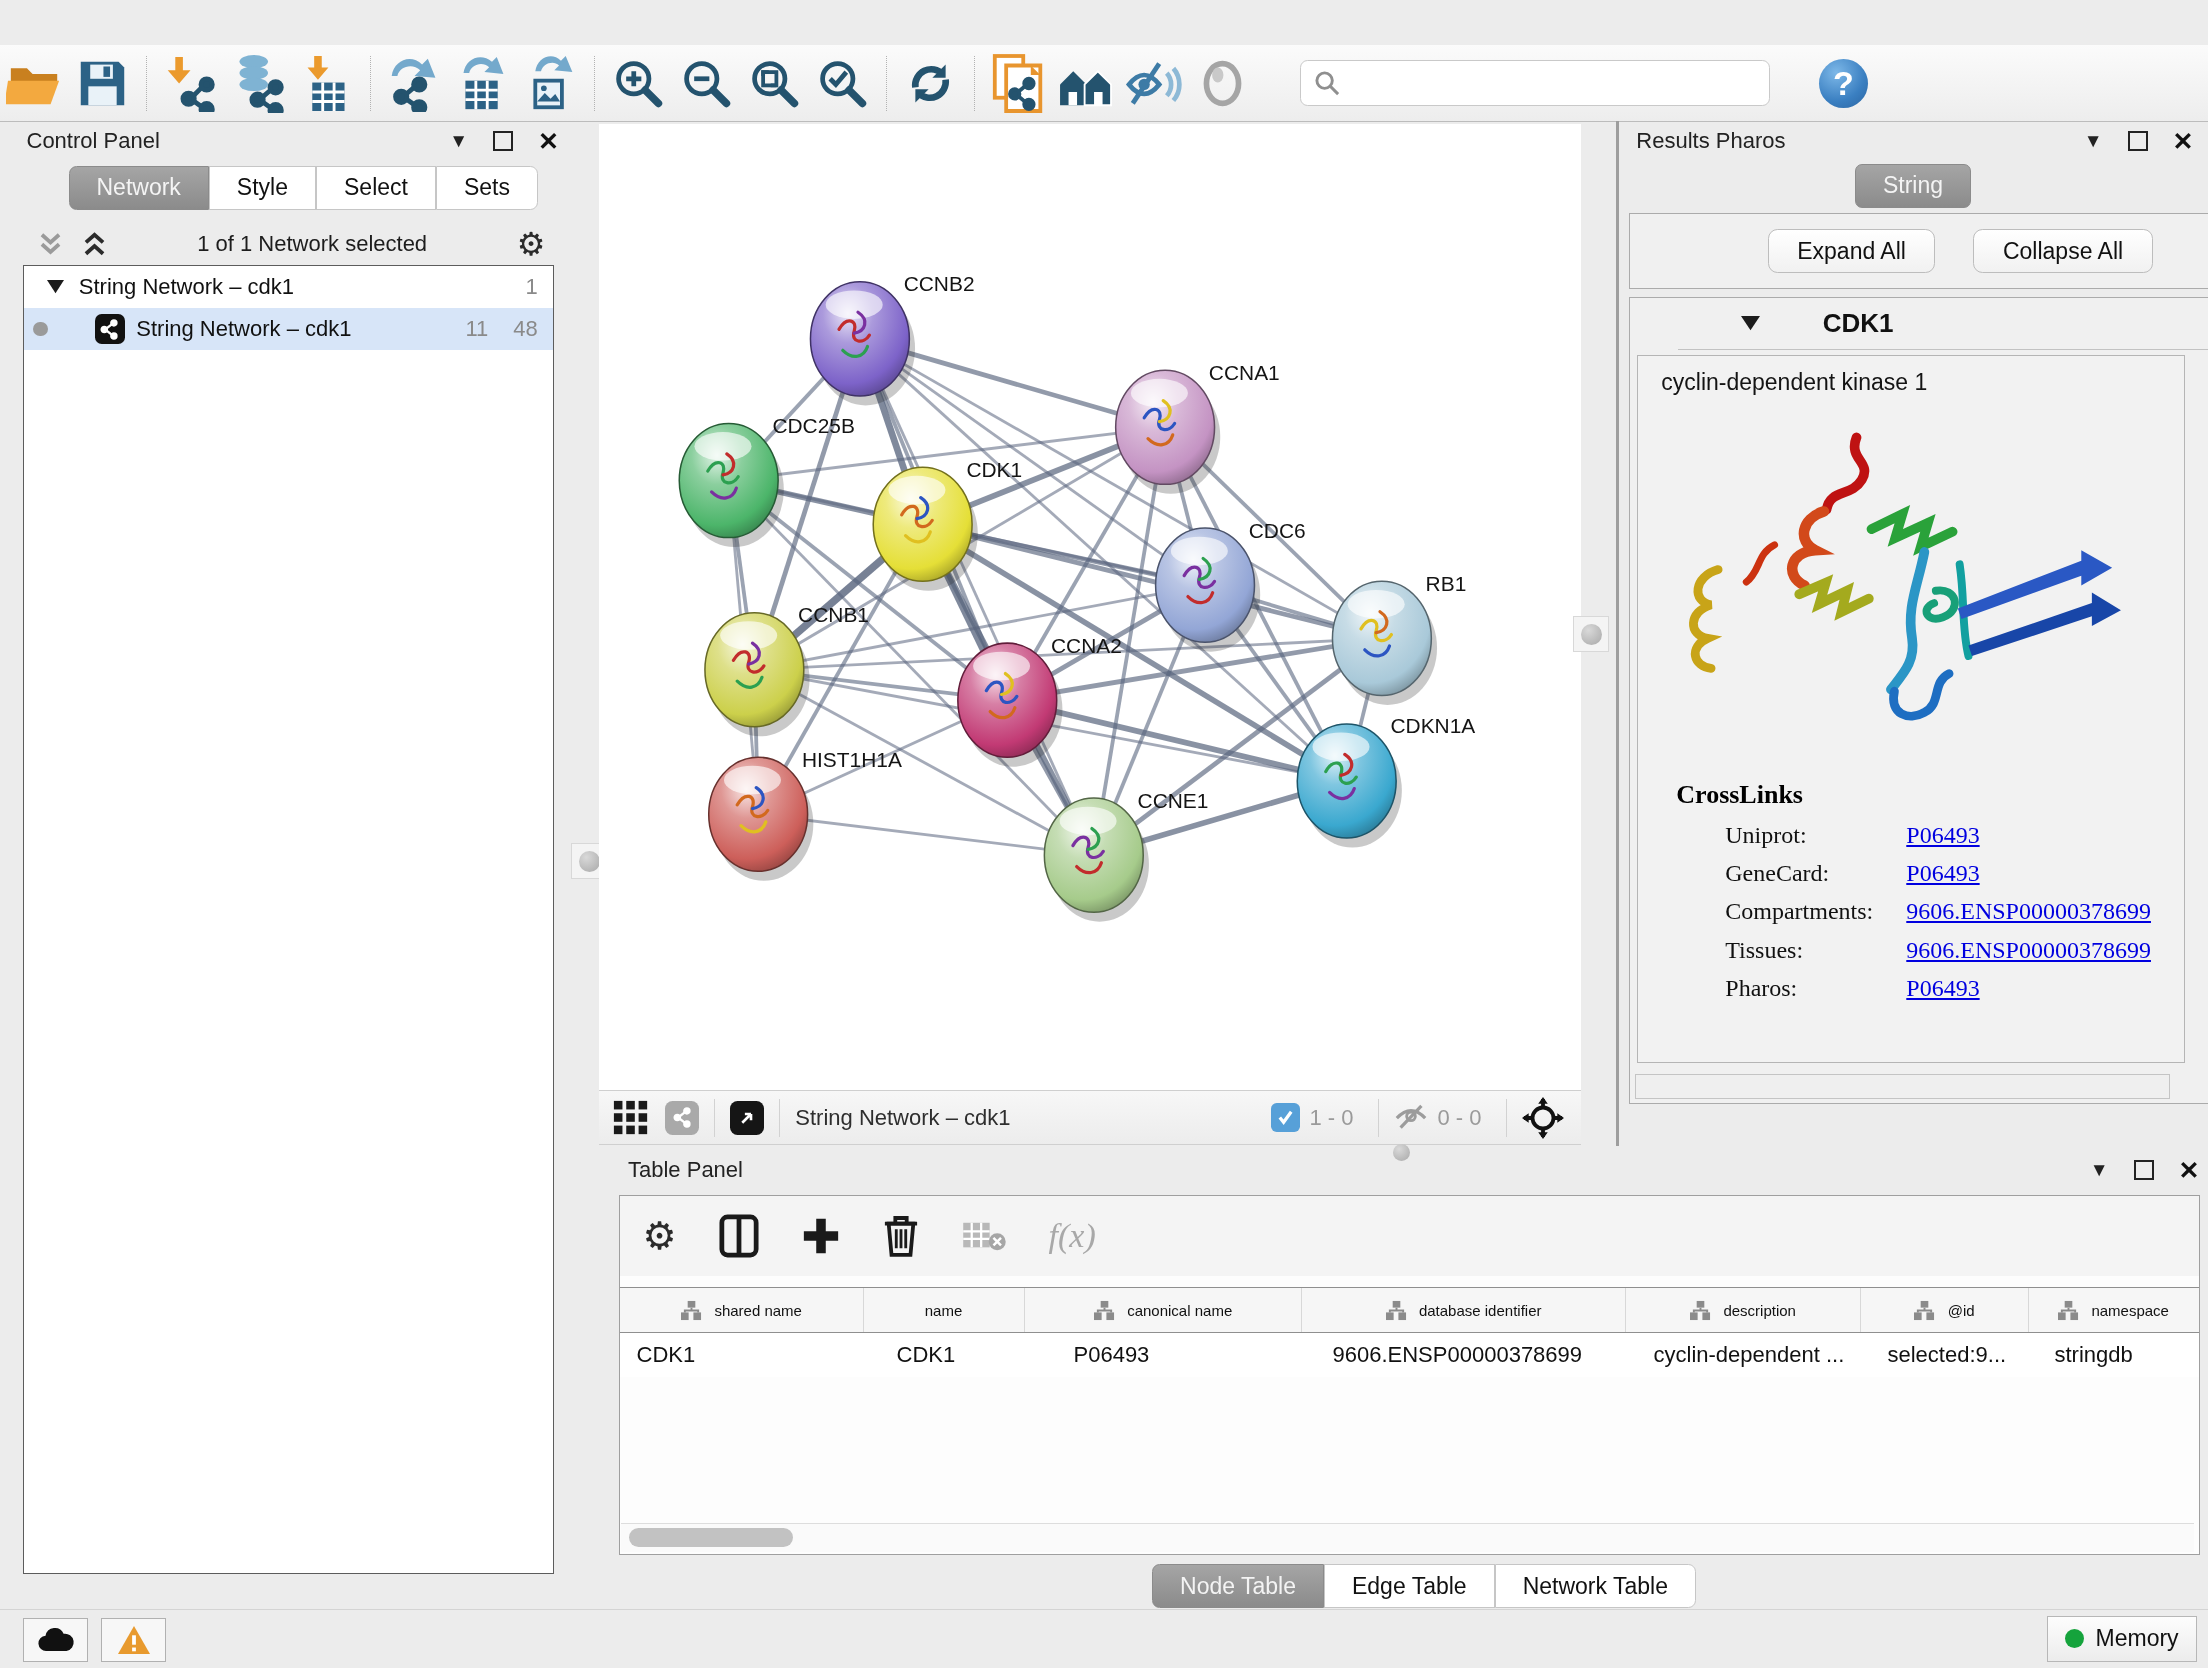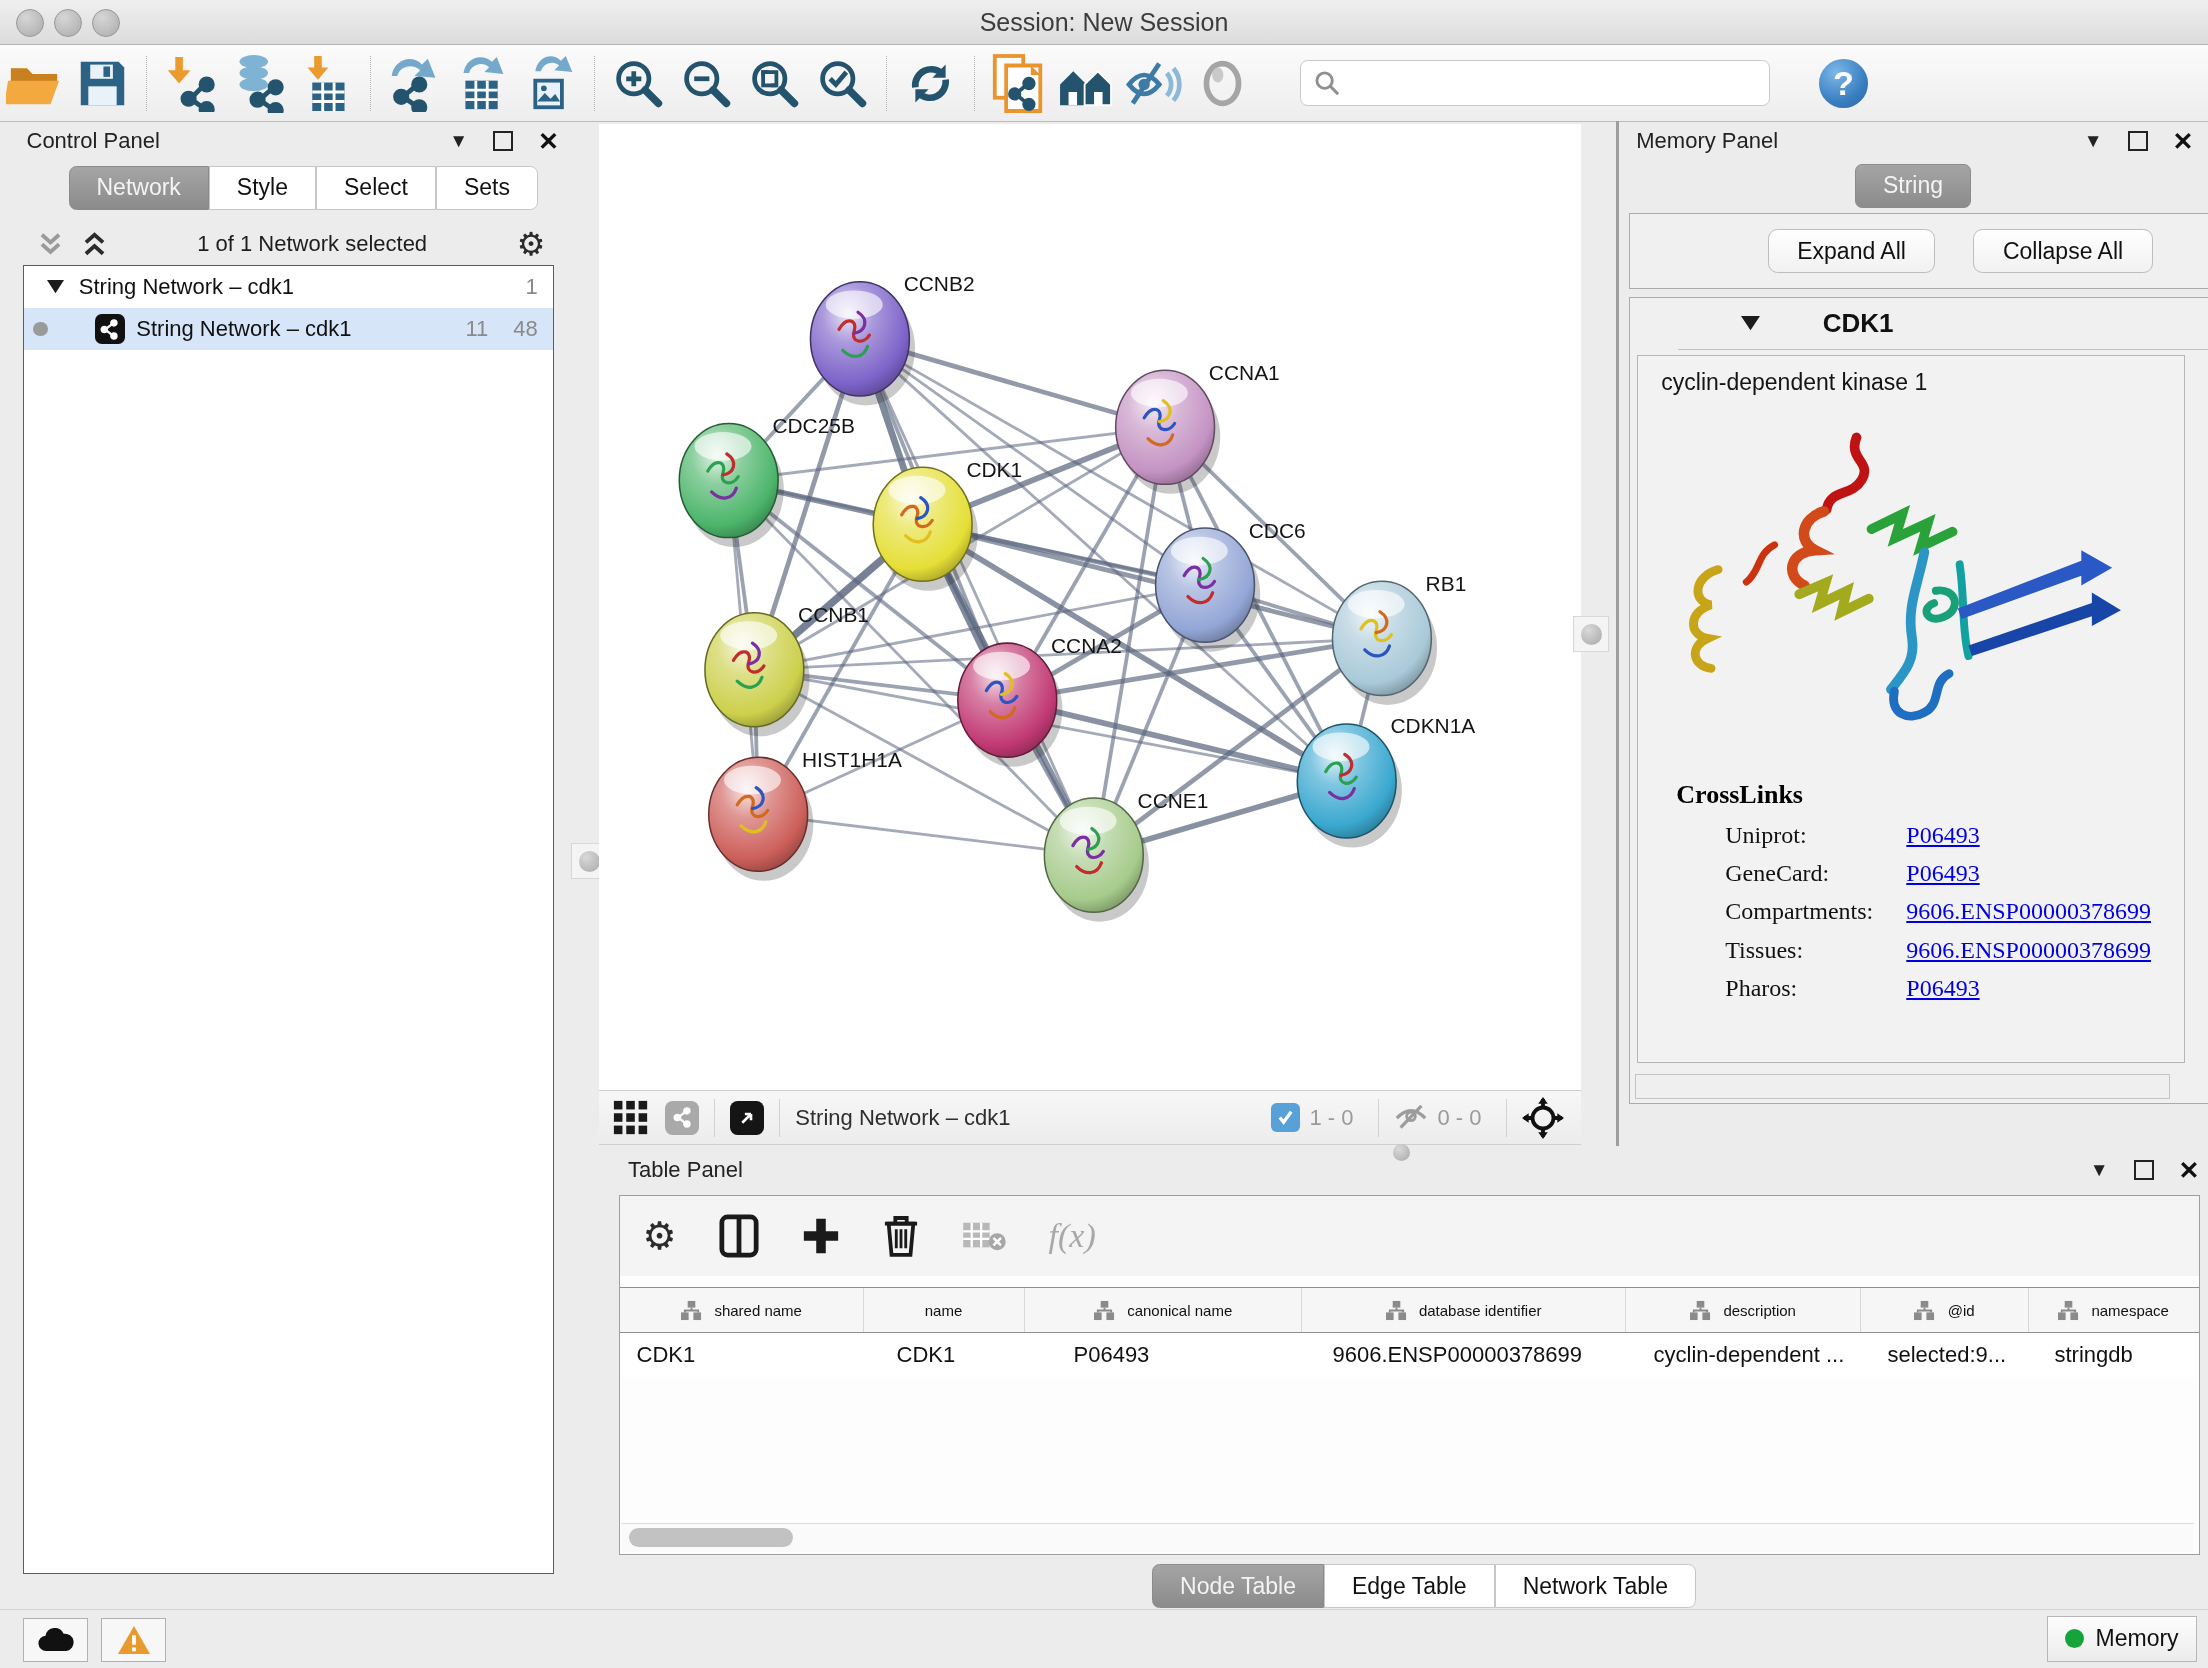--- a/index.html
+++ b/index.html
@@ -133,26 +133,20 @@
     background:linear-gradient(#fdfdfd,#ececec);border:1.9px solid #b7b7b7;
     display:flex;align-items:center;gap:11.4px;font-size:23px;color:#111;}
   .memory-dot{width:19px;height:19px;border-radius:50%;background:#15a33c;}
   svg{display:block;}
 </style>
 </head>
 <body>
 
 <div class="app">
 
-  <div class="titlebar">
-    <span class="traffic t1"></span>
-    <span class="traffic t2"></span>
-    <span class="traffic t3"></span>
-    <div class="win-title">Session: New Session</div>
-  </div>
 
   <div class="toolbar">
     <div class="tbtn">
       <span>
         <svg width="57" height="53" viewBox="0 0 60 56">
             <path d="M5 12h17l6 6h26v10H5z" fill="#c9801f"></path>
             <path d="M2 25h54l-9 25H-2z" fill="#f3a93f"></path>
           </svg>
       </span>
     </div>
@@ -696,21 +690,21 @@
     </span>
   </div>
 
   <div class="split-handle" style="left:1573px;top:616px;">
       <i></i>
     </div>
   <div class="vline-right"></div>
 
   <div class="results-panel">
     <div class="panel-header">
-      <div class="ph-title" style="margin-left:13.3px">Memory Panel</div>
+      <div class="ph-title" style="margin-left:13.3px">Results Pharos</div>
       <div class="ph-icons">
         <span class="ph-caret">▼</span>
         <span class="ph-float"></span>
         <span class="ph-close">✕</span>
       </div>
     </div>
     <div class="rp-tabwrap">
       <div class="tabbtn active rp-tab">String</div>
     </div>
     <div class="rp-box rp-buttons">

